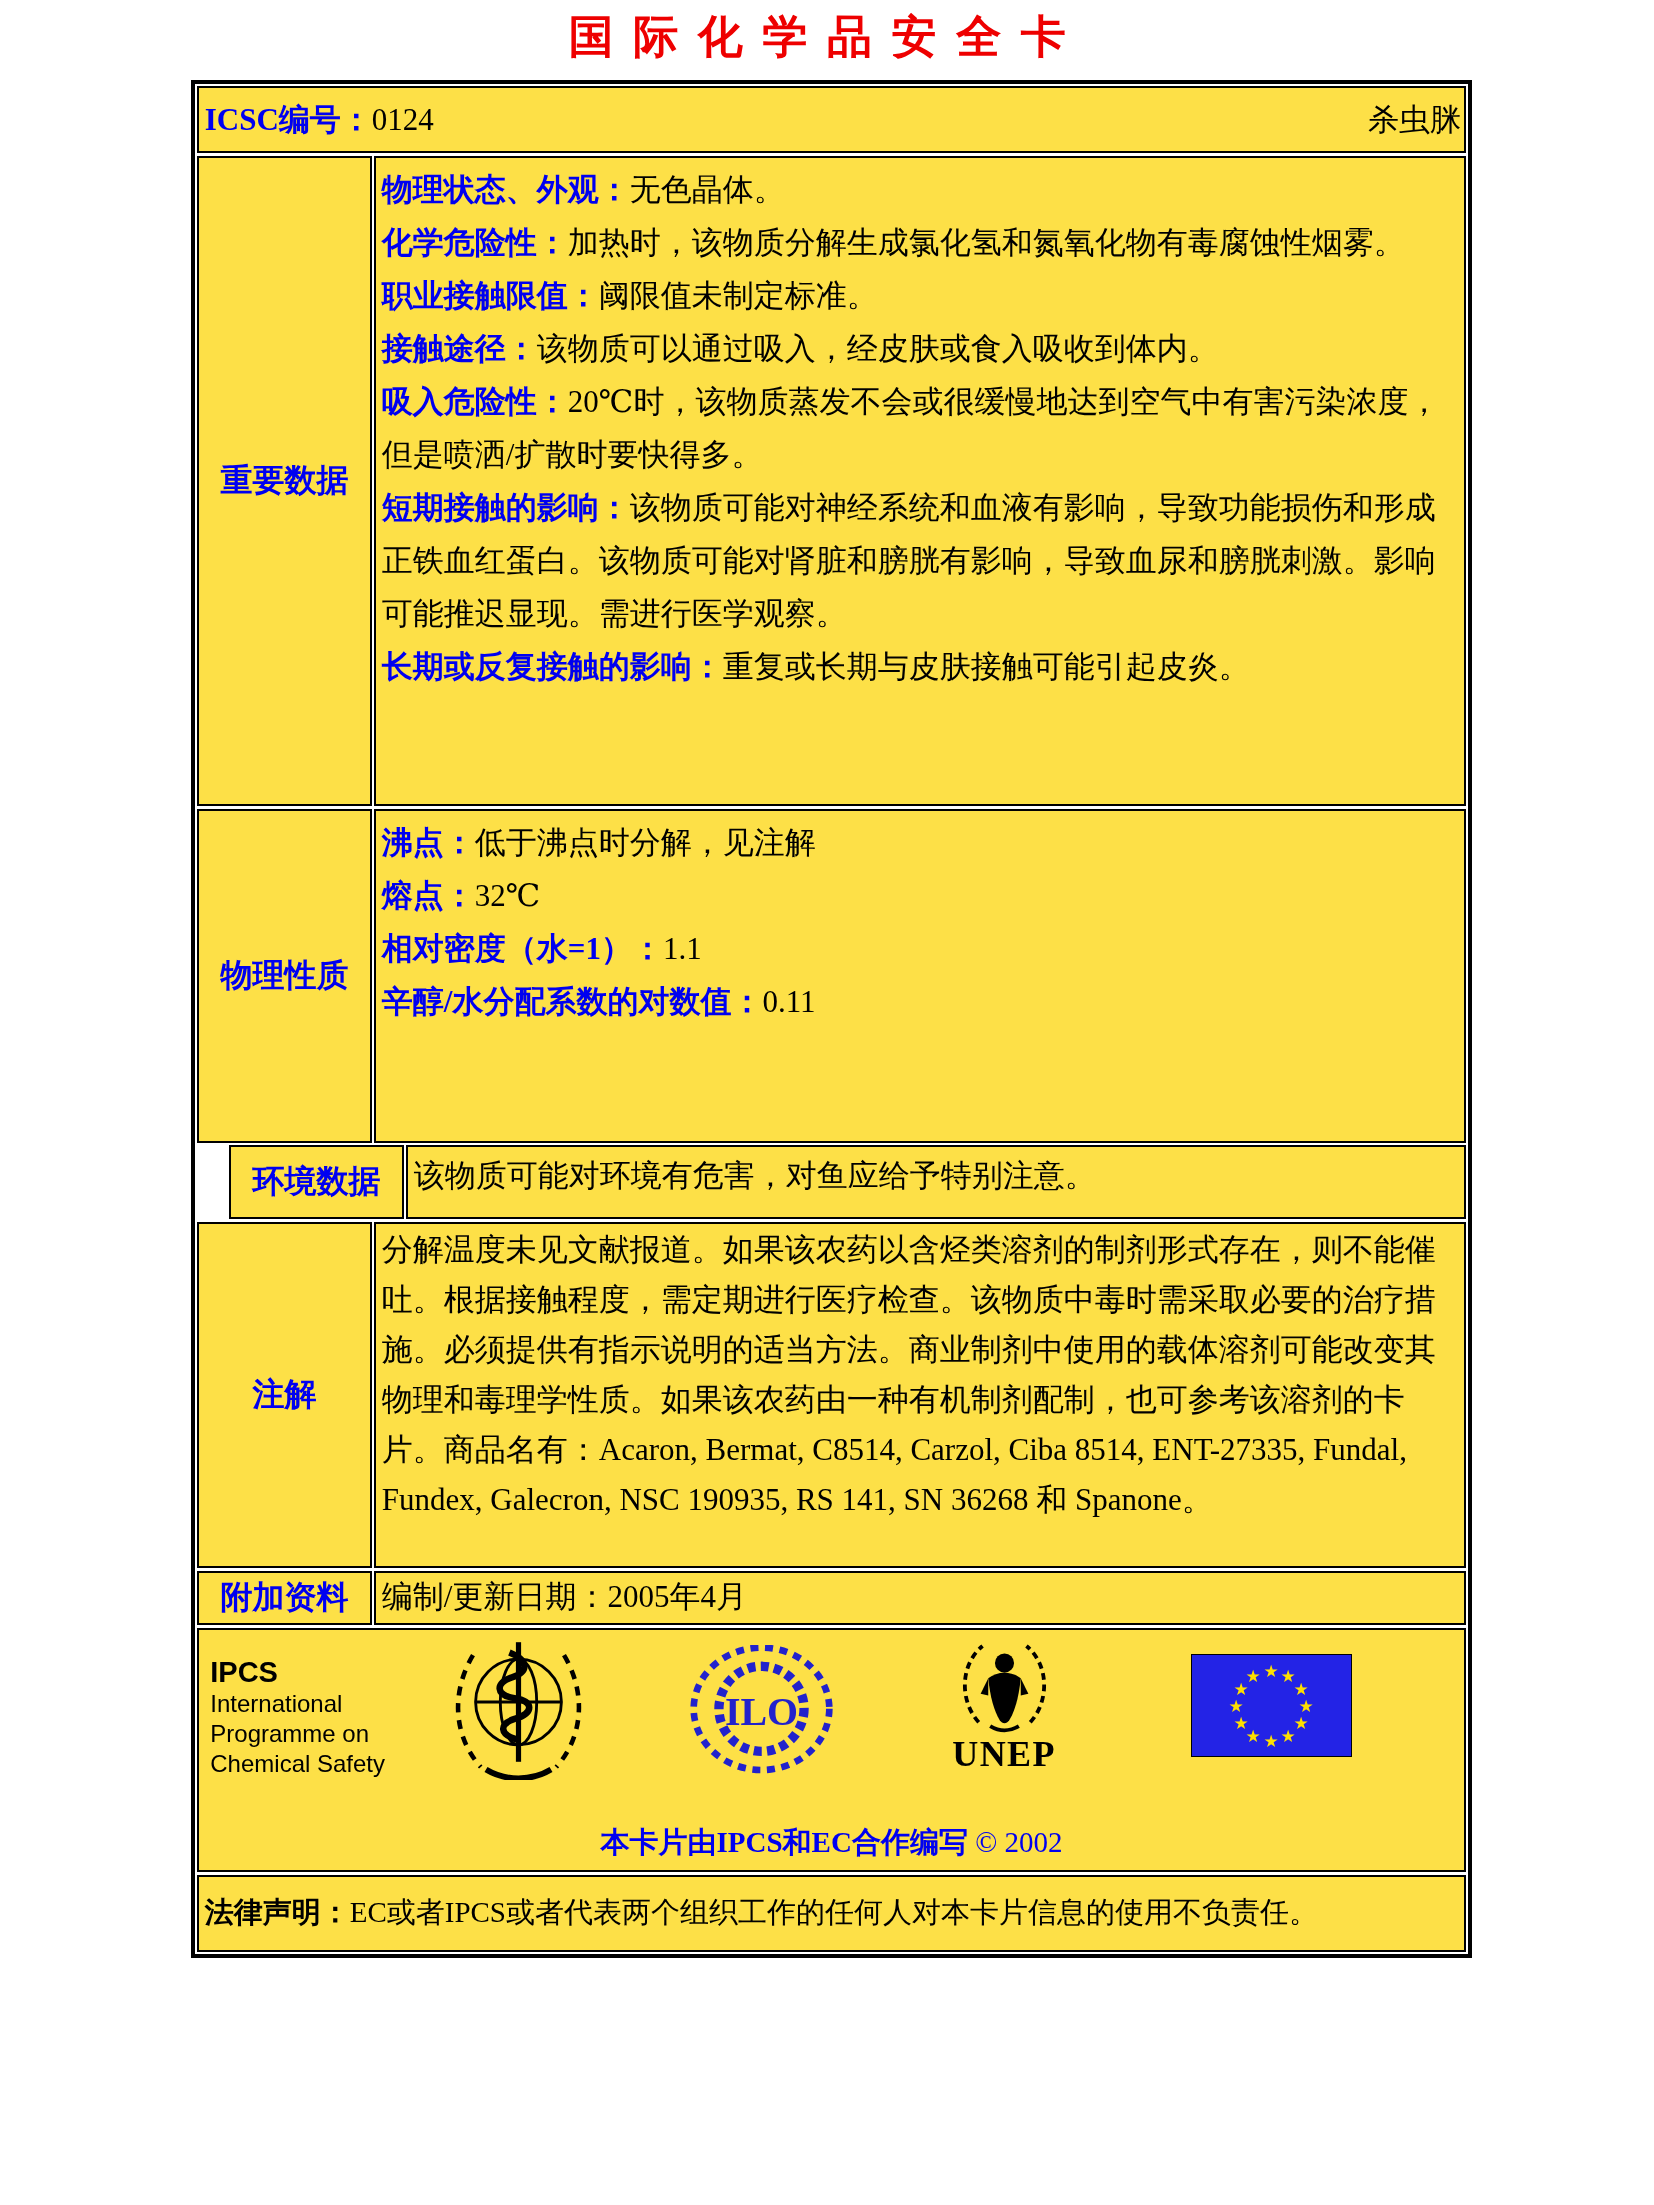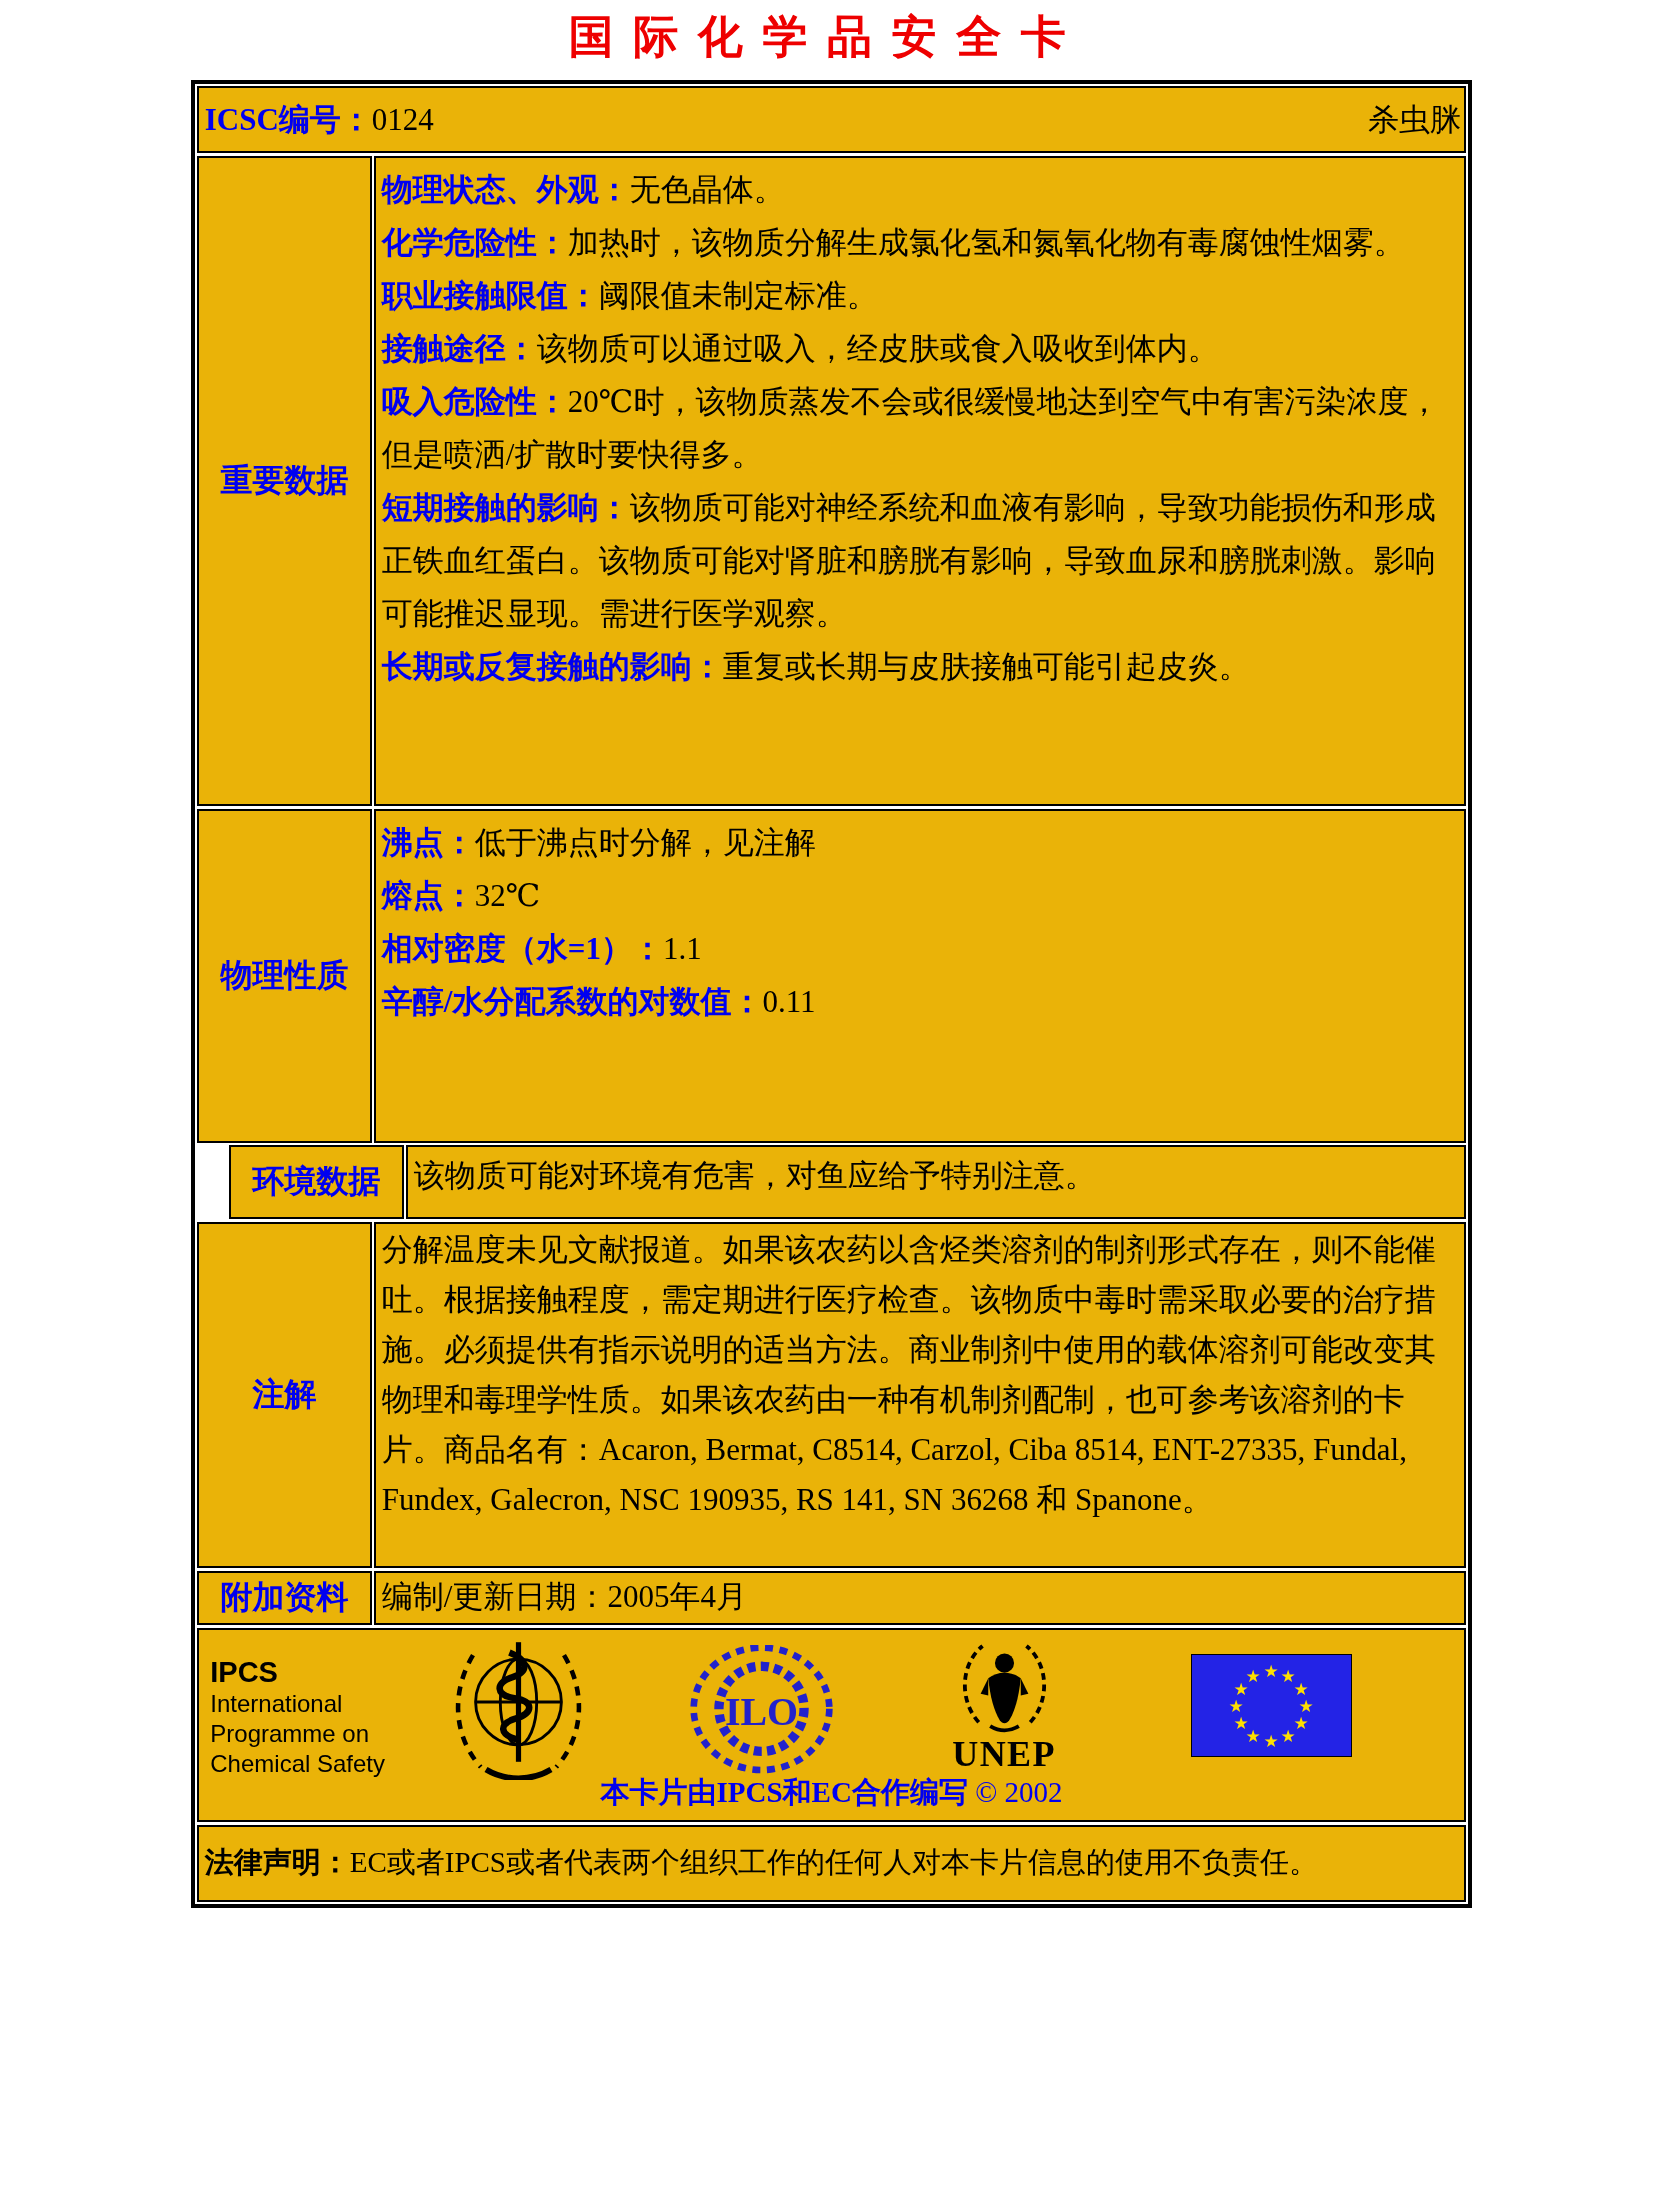--- a/index.html
+++ b/index.html
@@ -11,21 +11,21 @@
     position:absolute; top:7px; left:0; width:100%; text-align:center;
     color:#ee0000; font-weight:bold; font-size:45px; letter-spacing:19.6px;
     white-space:nowrap;
   }
   .card {
     position:absolute; left:191px; top:80px; width:1281px;
     border:4.2px solid #000; padding:2.1px; box-sizing:border-box;
     display:flex; flex-direction:column; gap:2.8px; background:#fff;
   }
   .row { display:flex; gap:2.1px; }
-  .cell { border:2.1px solid #000; box-sizing:border-box; background:#eab308; overflow:hidden; }
+  .cell { border:2.1px solid #000; box-sizing:border-box; background:#fde047; overflow:hidden; }
   .lab {
     flex:0 0 175px; display:flex; align-items:center; justify-content:center;
     color:#0000f0; font-weight:bold; font-size:32px; text-align:center;
   }
   .con { flex:1 1 auto; padding:5.6px 4.2px 0 5.6px; font-size:31px; line-height:53px; }
   .con p { margin:0; }
   .k { color:#0000f0; font-weight:bold; }
   .v { color:#000; }
   .header-cell {
     flex:1; display:flex; justify-content:space-between; align-items:center;
@@ -114,21 +114,21 @@
     </div>
   </div>
 
   <div class="row" style="height:54px;">
     <div class="cell lab">附加资料</div>
     <div class="cell con addl-con">
       <p class="v">编制/更新日期：2005年4月</p>
     </div>
   </div>
 
-  <div class="row" style="height:194px;justify-content:center;">
+  <div class="row" style="height:244px;justify-content:center;">
     <div class="cell footer-cell">
 
       <div class="ipcs-block">
         <div class="ipcs-title">IPCS</div>
         <div class="ipcs-line">International</div>
         <div class="ipcs-line">Programme on</div>
         <div class="ipcs-line">Chemical Safety</div>
       </div>
 
       <div class="logo who-logo">

